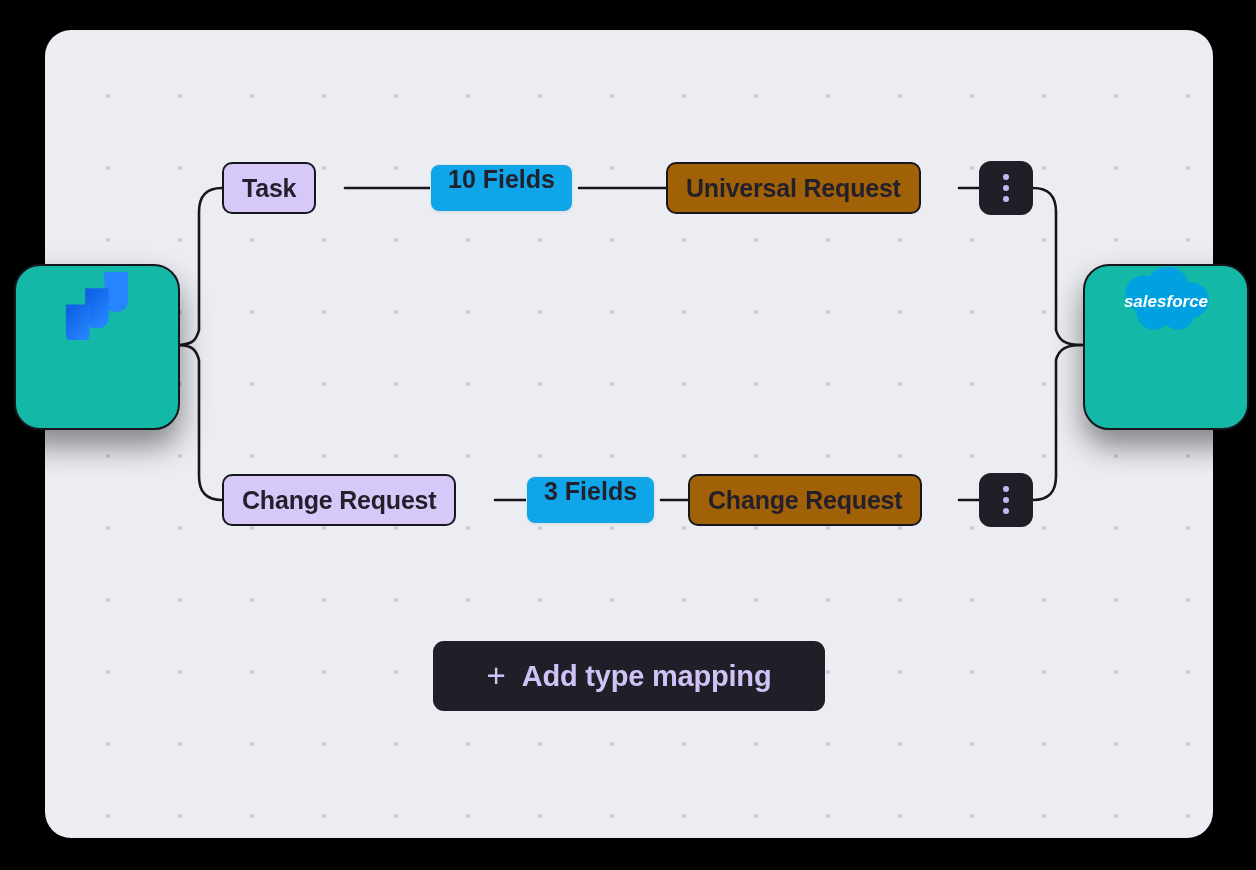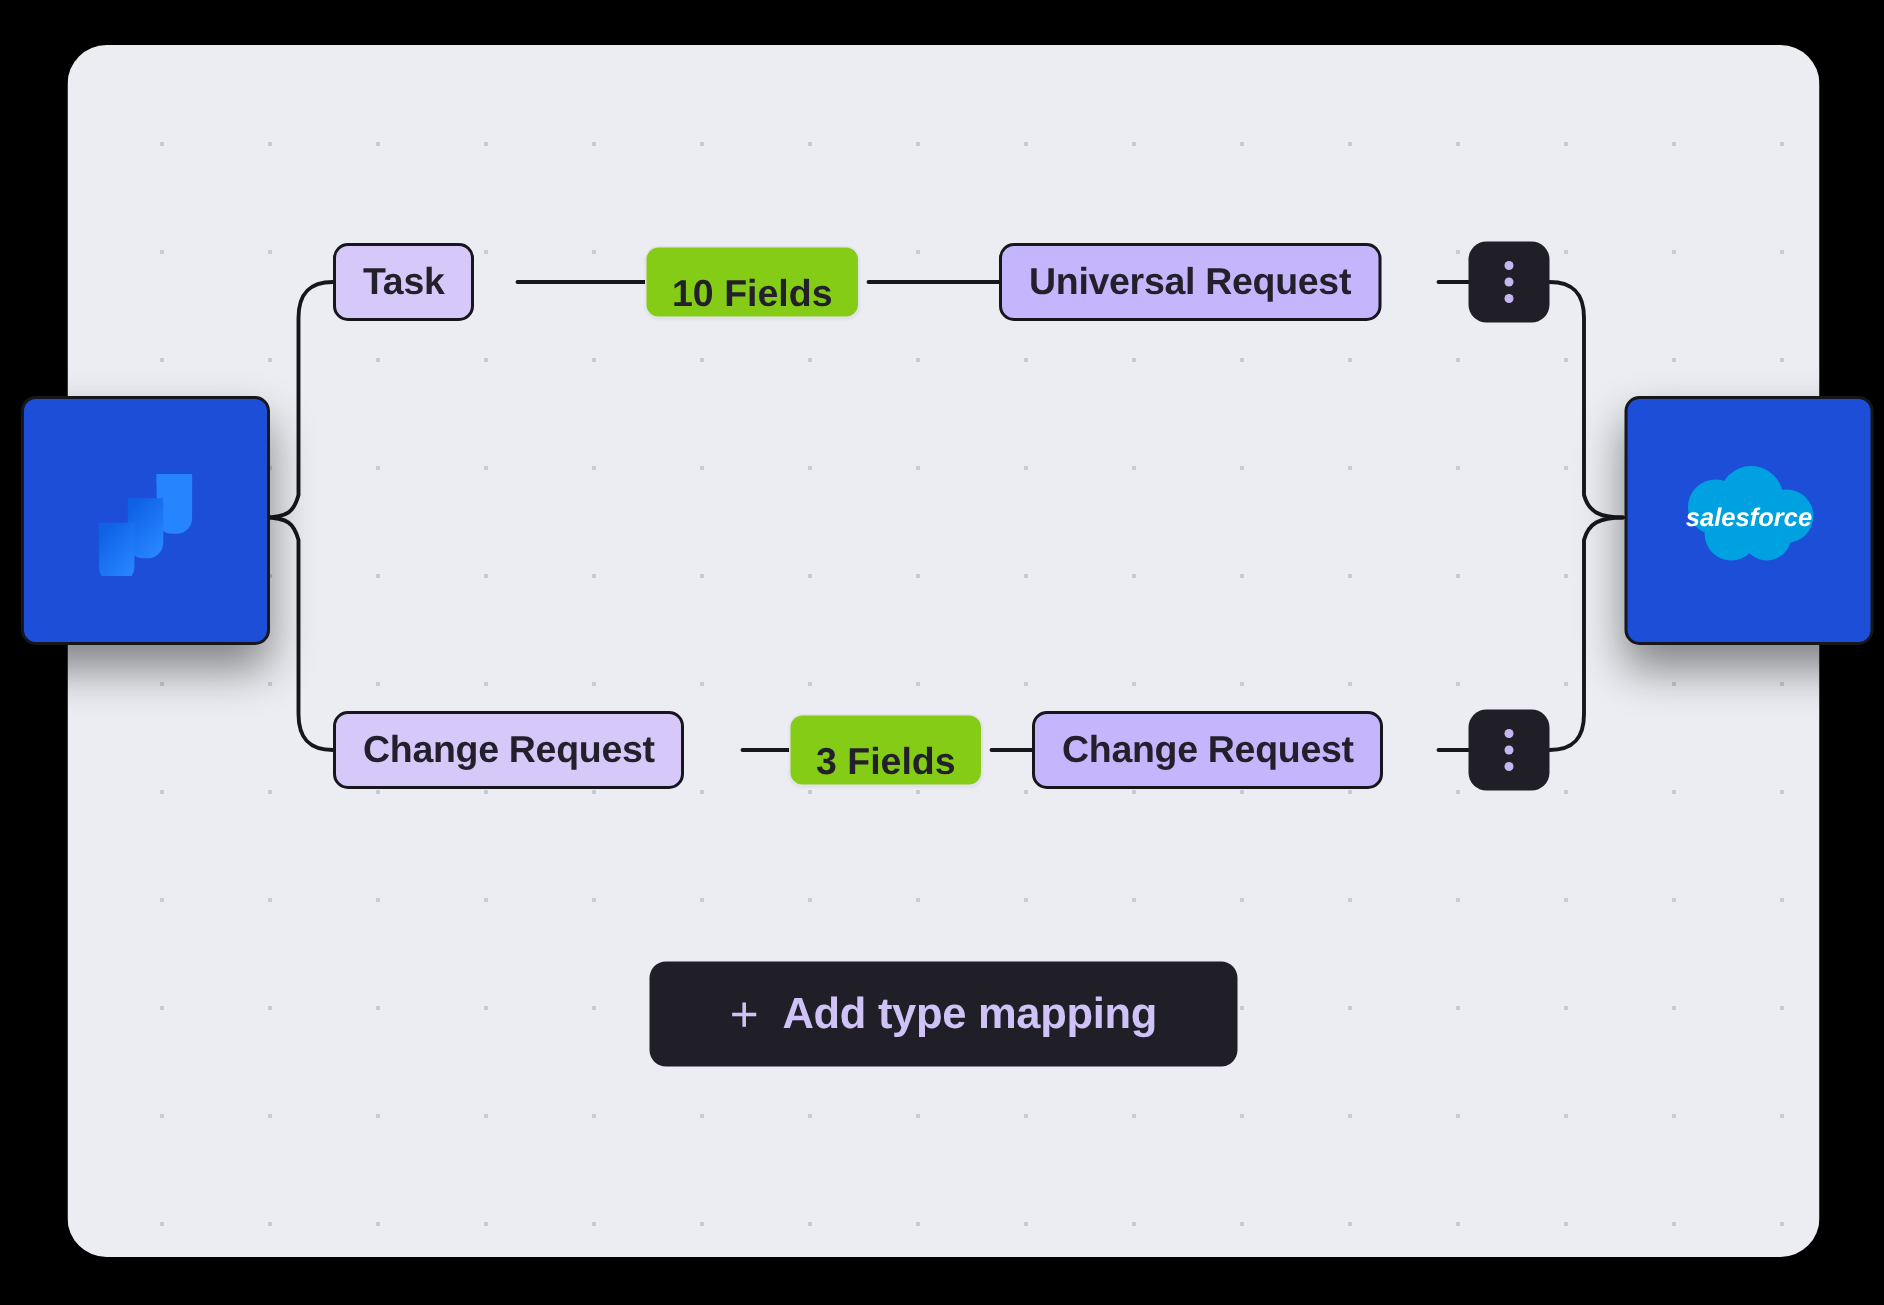--- a/index.html
+++ b/index.html
@@ -51,26 +51,25 @@
     stroke: #17161c;
     stroke-width: 2.6;
     stroke-linecap: round;
   }
 
   
   .app-card {
     position: absolute;
     width: 162px;
     height: 162px;
-    background: #1d4ed8;
+    background: #14b8a6;
     border: 2.5px solid #17161c;
-    border-radius: 10px;
+    border-radius: 26px;
     box-shadow: 0 16px 30px rgba(0,0,0,0.45);
     display: flex;
-    align-items: center;
     justify-content: center;
   }
   .app-card.jira   { left: 14px;   top: 264px; }
   .app-card.sfdc   { left: 1083px; top: 264px; }
 
   
   .node {
     position: absolute;
     box-sizing: border-box;
     height: 52px;
@@ -80,32 +79,32 @@
     align-items: center;
     justify-content: center;
     padding: 12px 18px;
     font-size: 25px;
     font-weight: 700;
     color: #231f2b;
     letter-spacing: -0.2px;
     white-space: nowrap;
   }
   .node.source { background: #d7c8fa; }
-  .node.target { background: #c4b5fd; }
+  .node.target { background: #a16207; }
 
   
   .chip {
     position: absolute;
     box-sizing: border-box;
     height: 48px;
-    background: #84cc16;
+    background: #0ea5e9;
     border: 1.5px solid #e2e3ea;
     border-radius: 9px;
     display: flex;
-    align-items: flex-end;
+    align-items: flex-start;
     justify-content: center;
     padding: 0 17px;
     font-size: 25px;
     font-weight: 700;
     color: #231f2b;
     white-space: nowrap;
     box-shadow: 0 1px 2px rgba(20,20,40,0.05);
   }
 
   

